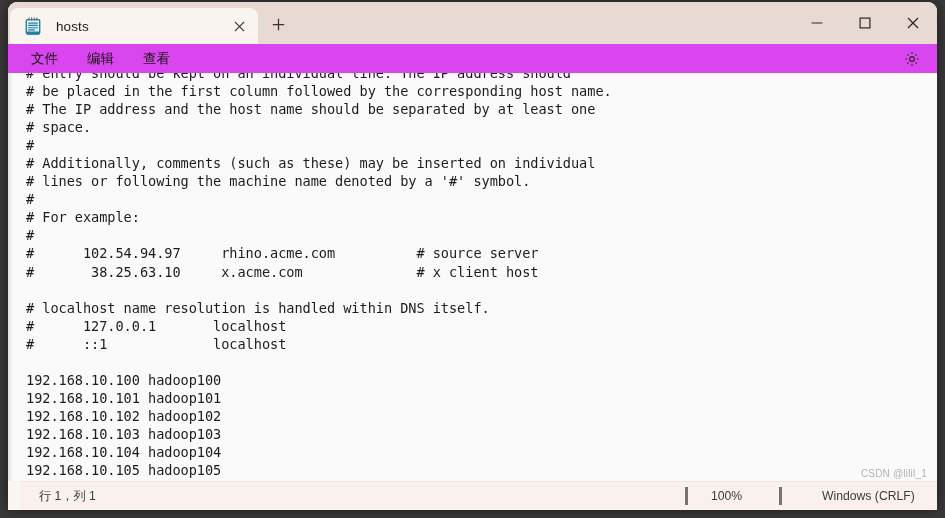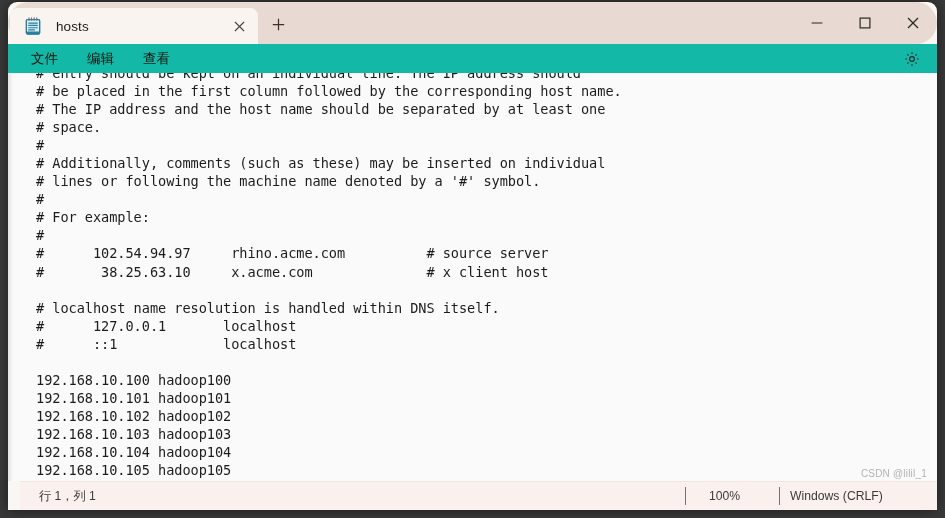--- a/index.html
+++ b/index.html
@@ -35,21 +35,20 @@
   }
 
   
   .titlebar {
     position: relative;
     height: 42px;
     flex: 0 0 42px;
     background: #e8d9d2;
     display: flex;
     align-items: flex-end;
-    border-radius: 21px;
   }
 
   .tabstrip {
     display: flex;
     align-items: flex-end;
     height: 42px;
     padding-left: 2px;
   }
 
   .tab {
@@ -112,21 +111,21 @@
     align-items: center;
     justify-content: center;
     color: #2c2825;
   }
 
   
   .menubar {
     position: relative;
     flex: 0 0 29px;
     height: 29px;
-    background: #14b8a6;
+    background: #d946ef;
     display: flex;
     align-items: center;
     padding-left: 14px;
   }
   .menu-item {
     font-size: 13.5px;
     color: #16150f;
     padding: 3px 9px;
     margin-right: 11px;
     border-radius: 4px;
@@ -146,21 +145,21 @@
 
   
   .editor-wrap {
     position: relative;
     flex: 1 1 auto;
     background: #fafafa;
     overflow: hidden;
   }
   .editor {
     position: absolute;
-    left: 10px; right: 0;
+    left: 0; right: 0;
     top: -9px;
     padding: 0 0 0 18px;
     font-family: "DejaVu Sans Mono", "Liberation Mono", monospace;
     font-size: 13.6px;
     line-height: 18.05px;
     color: #1c1c1c;
     white-space: pre;
     letter-spacing: -0.05px;
   }
   .editor .ln { display: block; height: 18.05px; }
@@ -192,24 +191,24 @@
     flex: 1 1 auto;
     white-space: nowrap;
   }
   .sb-cell {
     position: relative;
     padding: 0 16px;
     white-space: nowrap;
     display: flex;
     align-items: center;
     height: 18px;
-    border-left: 1px solid #737373;
+    border-left: 3px solid #737373;
   }
   .sb-zoom { width: 94px; justify-content: flex-start; padding-left: 23px; }
-  .sb-eol  { width: 158px; justify-content: flex-start; padding-left: 10px; }
+  .sb-eol  { width: 158px; justify-content: flex-start; padding-left: 40px; }
   .sb-enc  { width: 138px; justify-content: flex-start; padding-left: 22px; }
 
   
   .watermark {
     position: absolute;
     right: 10px;
     bottom: 31px;
     font-size: 10px;
     color: rgba(120,118,116,0.55);
     letter-spacing: .2px;

